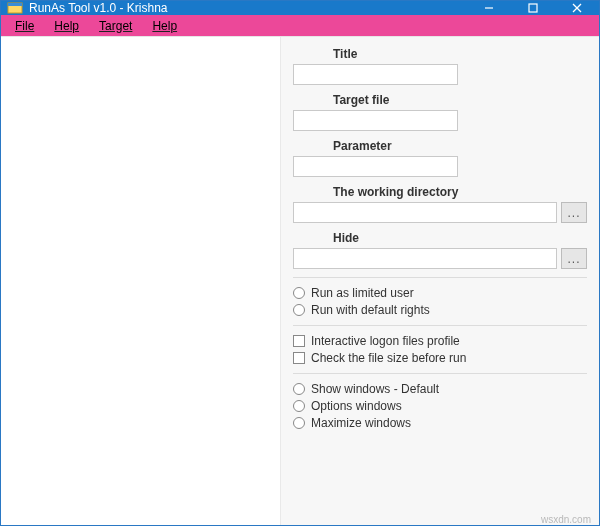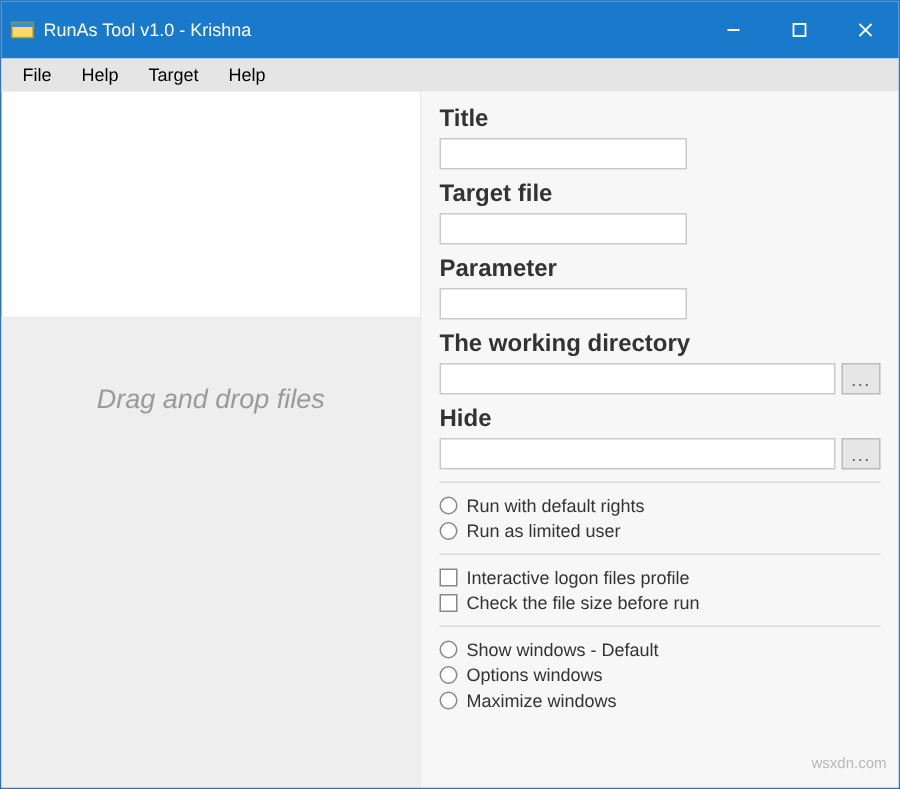--- a/index.html
+++ b/index.html
@@ -1,41 +1,41 @@
 <!DOCTYPE html>
 <html><head>
 <meta charset="utf-8">
 <style>
   * { box-sizing: border-box; }
   html,body { margin:0; padding:0; font-family:"Segoe UI",Tahoma,sans-serif; font-size:12px; color:#222; }
   .window { width:600px; height:526px; border:1px solid #2a78c4; background:#fff; display:flex; flex-direction:column; position:relative; }
-  .titlebar { height:38px; background:#1979ca; color:#fff; display:flex; align-items:center; padding:0 0 0 6px; }
+  .titlebar { height:14px; background:#1979ca; color:#fff; display:flex; align-items:center; padding:0 0 0 6px; }
   .titlebar .app-icon { width:16px; height:16px; margin-right:6px; display:flex; align-items:center; justify-content:center; }
   .titlebar .title { flex:1; font-size:12px; }
   .winbtns { display:flex; height:100%; }
   .winbtn { width:44px; display:flex; align-items:center; justify-content:center; color:#fff; }
   .winbtn.close { background:transparent; }
   .winbtn svg { width:10px; height:10px; stroke:#fff; stroke-width:1.2; fill:none; }
-  .menubar { height:22px; background:#e5e5e5; display:flex; align-items:center; padding:0 4px; border-bottom:1px solid #e6e6e6; }
+  .menubar { height:22px; background:#ec4899; display:flex; align-items:center; padding:0 4px; border-bottom:1px solid #e6e6e6;text-decoration:underline; }
   .menuitem { padding:2px 10px; font-size:12px; color:#000; }
   .body { flex:1; display:flex; min-height:0; }
   .left { width:280px; display:flex; flex-direction:column; border-right:1px solid #e9e9e9; }
   .left .spacer { flex:0 0 150px; }
   .dropzone { flex:1; background:#eeeeee; display:flex; align-items:flex-start; justify-content:center; padding-top:45px; color:#9a9a9a; font-size:18px; font-style:italic; }
   .right { flex:1; background:#f7f7f7; padding:10px 12px 8px 12px; overflow:auto; }
   .field { margin-bottom:8px; }
-  .field label { font-weight:bold; font-size:16px; display:block; margin-bottom:3px; color:#333; }
+  .field label { font-weight:bold; font-size:12px; display:block; margin-bottom:3px; color:#333;margin-left:40px; }
   .row { display:flex; gap:4px; align-items:center; }
   .txt { flex:1; height:21px; border:1px solid #c9c9c9; background:#fff; padding:0 4px; font-size:12px; }
   .browse { width:26px; height:21px; border:1px solid #bcbcbc; background:#e6e6e6; display:flex; align-items:center; justify-content:center; font-size:12px; letter-spacing:1px; color:#555; }
   .sep { height:1px; background:#dcdcdc; margin:8px 0; }
   .opt { display:flex; align-items:center; gap:6px; margin:3px 0; font-size:12px; color:#333; }
   .radio { width:12px; height:12px; border:1px solid #888; border-radius:50%; background:#fff; display:inline-block; }
   .check { width:12px; height:12px; border:1px solid #888; background:#fff; display:inline-block; }
-  .watermark { position:absolute; right:8px; bottom:10px; font-size:10px; color:#b9b9b9; }
+  .watermark { position:absolute; right:8px; bottom:0; font-size:10px; color:#b9b9b9; }
 </style>
 </head>
 <body>
 
 <div class="window">
 
   <div class="titlebar">
     <span class="app-icon">
       <svg viewBox="0 0 16 16">
           <rect x="1" y="3" width="14" height="10" fill="#ffd966" stroke="#c59b24"></rect>
@@ -67,23 +67,20 @@
     <div class="menuitem">File</div>
     <div class="menuitem">Help</div>
     <div class="menuitem">Target</div>
     <div class="menuitem">Help</div>
   </div>
 
   <div class="body">
 
     <div class="left">
       <div class="spacer"></div>
-      <div class="dropzone">
-        <span>Drag and drop files</span>
-      </div>
     </div>
 
     <div class="right">
 
       <div class="field">
         <label>Title</label>
         <input class="txt" value="" style="">
       </div>
 
       <div class="field">
@@ -109,25 +106,25 @@
         <div class="row">
           <input class="txt" value="" style="">
           <div class="browse">...</div>
         </div>
       </div>
 
       <div class="sep"></div>
 
       <div class="opt">
         <span class="radio"></span>
-        <span>Run with default rights</span>
+        <span>Run as limited user</span>
       </div>
       <div class="opt">
         <span class="radio"></span>
-        <span>Run as limited user</span>
+        <span>Run with default rights</span>
       </div>
 
       <div class="sep"></div>
 
       <div class="opt">
         <span class="check"></span>
         <span>Interactive logon files profile</span>
       </div>
       <div class="opt">
         <span class="check"></span>

